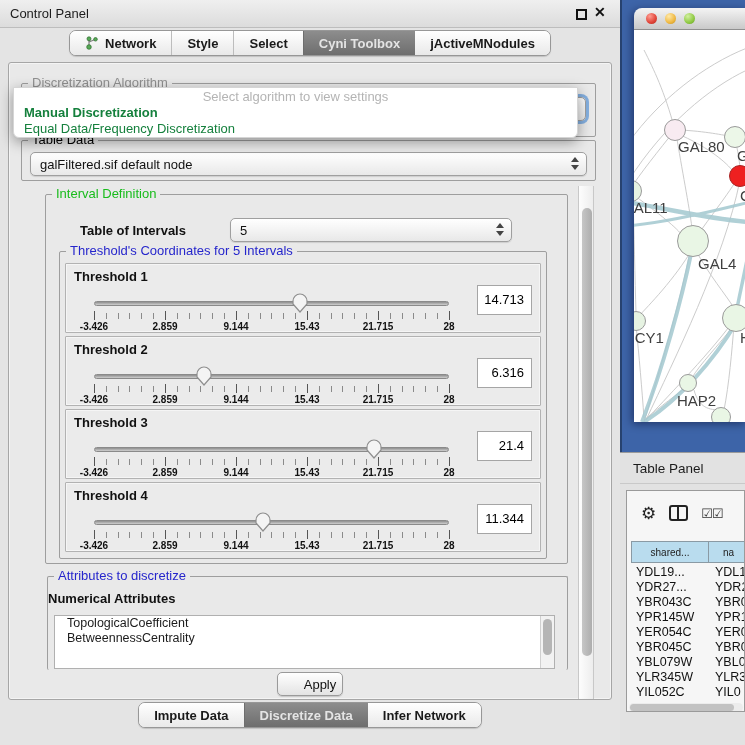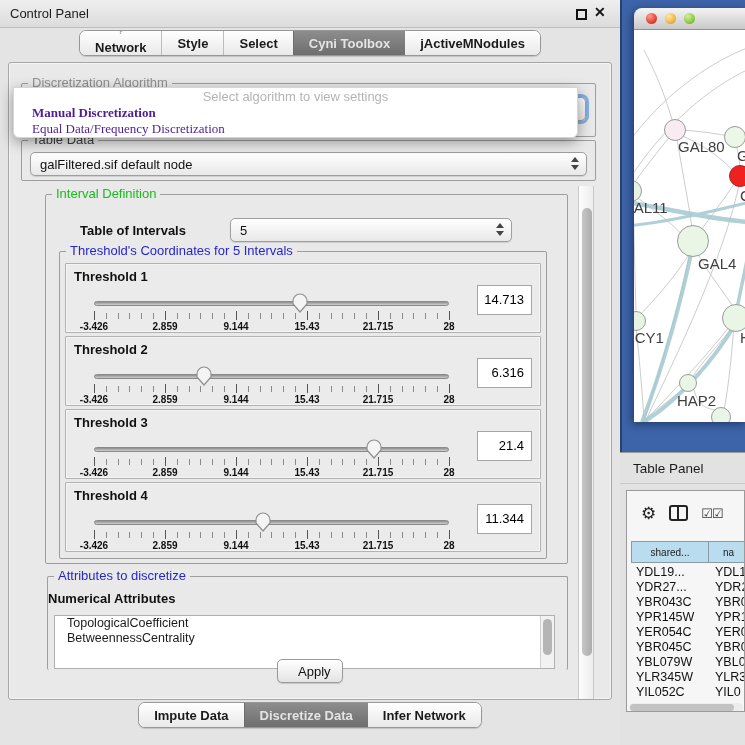--- a/index.html
+++ b/index.html
@@ -14,56 +14,56 @@
   #cp-title { position:absolute; left:10px; top:6px; font-size:13px; color:#1c1c1c; }
   #float-btn { position:absolute; left:576px; top:9px; width:11px; height:11px; border:2px solid #111; background:transparent; }
   #close-btn { position:absolute; left:594px; top:4px; font-size:14px; font-weight:900; color:#111; }
 
   
   .seg-bar { display:flex; border:1px solid #979797; border-radius:7px; overflow:hidden;
     background:#fff; box-shadow:0 1px 1px rgba(0,0,0,.15); height:26px; }
   .seg-tab { display:flex; align-items:center; justify-content:center; gap:6px;
     padding:0 15px; font-size:13px; font-weight:700; color:#1a1a1a;
     background:linear-gradient(#ffffff,#e9e9e9); border-left:1px solid #bdbdbd; cursor:default; white-space:nowrap; }
-  .seg-tab:first-child { border-left:none;flex-direction:column; }
+  .seg-tab:first-child { border-left:none; }
   .seg-tab.selected { background:linear-gradient(#8d8d8d,#6e6e6e); color:#e4e4e4; border-left:1px solid #6e6e6e; }
   .seg-tab.selected + .seg-tab { border-left:none; }
   #top-tabbar { position:absolute; left:0; top:30px; width:620px; display:flex; justify-content:center; }
   #bottom-tabbar { position:absolute; left:0; top:702px; width:620px; display:flex; justify-content:center; }
 
   .net-icon { width:14px; height:14px; }
 
   
   #outer-panel { position:absolute; left:8px; top:62px; width:604px; height:638px;
     border:1px solid #a6a6a6; border-radius:3px; background:#e9e9e9;
     box-shadow:inset 0 0 0 1px #f4f4f4; }
 
   .groupbox { position:absolute; border:1px solid #9e9e9e; border-radius:2px; }
   .group-label { position:absolute; top:-9px; left:6px; background:#e9e9e9; padding:0 4px;
     font-size:13px; white-space:nowrap; }
   .gl-gray  { color:#8f8f8f; }
-  .gl-dark  { color:#404040; }
+  .gl-dark  { color:#000000; }
   .gl-green { color:#19bc1c; }
   .gl-blue  { color:#2626cc; }
 
   
   .combo { position:absolute; height:24px; border:1px solid #9f9f9f; border-radius:5px;
     background:linear-gradient(#ffffff,#e8e8e8); display:flex; align-items:center;
     font-size:13px; color:#111; padding:0 26px 0 9px; box-shadow:0 1px 1px rgba(0,0,0,.12); }
   .combo .stepper { position:absolute; right:7px; top:4px; display:flex; flex-direction:column; gap:3px; align-items:center; }
   .tri-up { width:0; height:0; border-left:4px solid transparent; border-right:4px solid transparent; border-bottom:5px solid #444; }
   .tri-dn { width:0; height:0; border-left:4px solid transparent; border-right:4px solid transparent; border-top:5px solid #444; }
   .combo.focused { box-shadow:0 0 0 3px rgba(97,155,219,.75); }
 
   
   #algo-popup { position:absolute; left:13px; top:87px; width:565px; height:51px;
     background:#fff; border-radius:0 0 6px 6px; border:1px solid #d5d5d5; z-index:30;
     box-shadow:0 4px 14px rgba(0,0,0,.38); overflow:hidden; }
   #algo-popup .ph { height:17px; text-align:center; color:#b4b4b4; font-size:13px; line-height:17px; }
-  #algo-popup .opt { height:16px; line-height:16px; padding-left:18px; font-size:13px; color:#4c1d95;font-family:Liberation Serif, serif; }
+  #algo-popup .opt { height:16px; line-height:16px; padding-left:10px; font-size:13px; color:#15803d; }
   #algo-popup .opt.selected { font-weight:700; }
 
   
   .thr-box { position:relative; height:70px; margin:3px 5px 3px 5px; border:1px solid #b2b2b2;
     background:#ebebeb; border-radius:1px; box-shadow:inset 0 0 0 1px #f5f5f5; }
   .thr-title { position:absolute; left:8px; top:5px; font-size:13px; font-weight:700; color:#111; }
   .slider-zone { position:absolute; left:28px; top:32px; width:355px; height:36px; }
   .slider-track { position:absolute; left:0; right:0; top:5px; height:5px; border-radius:3px;
     background:linear-gradient(#8e8e8e,#cfcfcf); border:1px solid #8a8a8a; }
   .slider-thumb { position:absolute; top:-3px; width:18px; height:21px; margin-left:-9px; }
@@ -81,23 +81,23 @@
   #attr-scroll { position:absolute; right:0; top:0; width:14px; height:100%; background:#f2f2f2; border-left:1px solid #d0d0d0; }
   #attr-thumb { position:absolute; left:2px; top:3px; width:9px; height:36px; border-radius:5px; background:#b5b5b5; }
 
   
   #main-scroll { position:absolute; left:569px; top:123px; width:16px; height:513px;
     background:linear-gradient(90deg,#fdfdfd,#ededed); border-left:1px solid #c8c8c8; border-right:1px solid #c8c8c8; }
   #main-thumb { position:absolute; left:3px; top:22px; width:10px; height:448px; border-radius:6px;
     background:linear-gradient(90deg,#c6c6c6,#adadad); }
 
   
-  #apply-btn { position:absolute; left:268px; top:596px; width:66px; height:24px; border:1px solid #9a9a9a;
+  #apply-btn { position:absolute; left:268px; top:609px; width:66px; height:24px; border:1px solid #9a9a9a;
     border-radius:5px; background:linear-gradient(#ffffff,#e3e3e3); font-size:13px; color:#111;
-    display:flex; align-items:center; justify-content:flex-start; box-shadow:0 1px 1px rgba(0,0,0,.15);padding-left:20px; }
+    display:flex; align-items:center; justify-content:center; box-shadow:0 1px 1px rgba(0,0,0,.15);padding-left:20px; }
 
   
   #right-col { position:absolute; left:620px; top:0; width:125px; height:745px; }
   #desktop { position:absolute; left:0; top:0; width:125px; height:452px; background:#3d64a8; border-left:2px solid #27426f; }
   #net-window { position:absolute; left:12px; top:8px; width:113px; height:414px;
     border-radius:8px 0 0 0; box-shadow:-2px 2px 8px rgba(0,0,30,.45); }
   #net-titlebar { position:absolute; left:0; top:0; width:100%; height:22px; border-radius:8px 0 0 0;
     background:linear-gradient(#f4f4f4,#c9c9c9); border-bottom:1px solid #8f8f8f; }
   .tl { position:absolute; top:5px; width:11px; height:11px; border-radius:50%; }
   #tl-red    { left:12px; background:radial-gradient(circle at 35% 30%, #ff9d92, #e04438 60%, #b02a20); }

